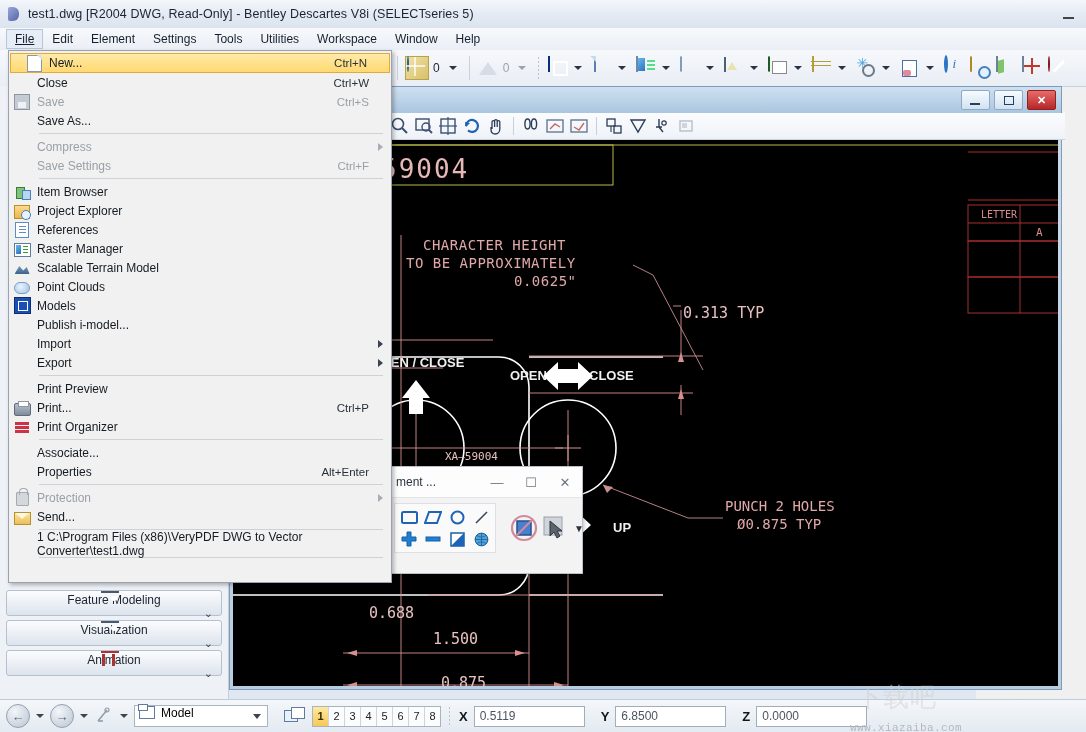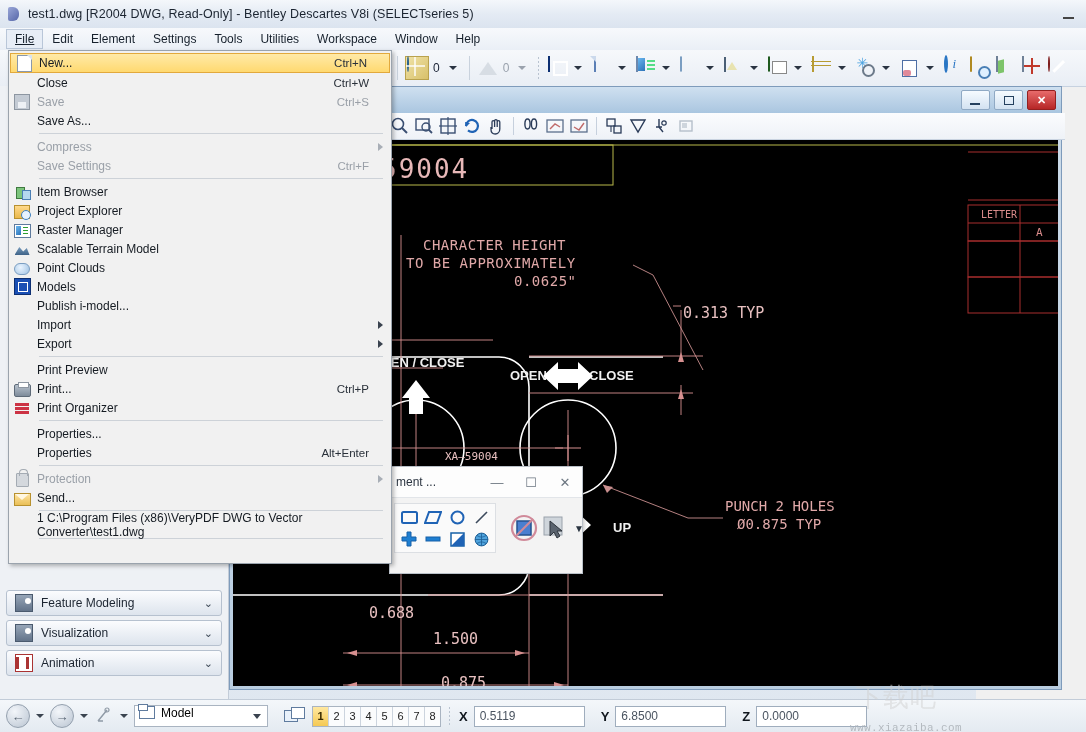--- a/index.html
+++ b/index.html
@@ -119,21 +119,21 @@
   .ic-noentry::after{content:"";position:absolute;left:2px;top:8px;width:15px;height:2.5px;background:#fff;transform:rotate(-45deg);}
 
   
   .leftdock {
     position: absolute; left: 0; top: 86px; width: 228px; height: 614px;
     background: #eef1f5; border-right: 1px solid #c3ccd8;
   }
   .taskpanel {
     margin: 4px 6px; height: 24px; border:1px solid #b6c1cf; border-radius: 3px;
     background: linear-gradient(to bottom,#fbfcfe,#dde4ed);
-    display: flex; align-items: center; padding: 0 8px; font-size: 12px; color:#1b2430;
+    display: flex; align-items: center; padding: 0 8px; font-size: 12px; color:#1b2430;flex-direction:column;
   }
   .taskpanel .tp-icon { width: 16px; height: 16px; margin-right: 8px; position:relative;}
   .tp-vis { background: linear-gradient(to bottom,#97a6b8,#63748a); border:1px solid #4a5a6e; }
   .tp-vis::after{content:"";position:absolute;right:1px;top:3px;width:6px;height:6px;border-radius:50%;background:#fff;}
   .tp-anim { background: #fff; border: 1px solid #a33; }
   .tp-anim::before{content:"";position:absolute;left:0;top:2px;width:3px;height:12px;background:#a33;
      box-shadow: 10px 0 0 #a33;}
   .taskpanel .tp-chev { margin-left: auto; font-size: 11px; color: #3b4654; }
 
   
@@ -175,21 +175,21 @@
   
   .filemenu {
     position: absolute; left: 8px; top: 50px; width: 382px;
     background: #f1f1f1; border: 1px solid #9aa3ad;
     box-shadow: 2px 2px 4px rgba(0,0,0,.28);
     padding: 2px 0; z-index: 50;
   }
   .fm-row { display:flex; align-items:center; height: 19px; position: relative;
     font-size: 12px; color:#151b22; }
   .fm-row.hl { background: linear-gradient(to bottom,#ffeaa8,#ffd970); border:1px solid #e2a93c;
-    height: 18px; margin: 0 1px; }
+    height: 18px; margin: 0 1px; padding-left: 10px; }
   .fm-row.dis { color: #9aa0a8; }
   .fm-gutter { width: 26px; height: 100%; display:flex; align-items:center; justify-content:center; flex:0 0 26px;}
   .fm-label { flex: 1; padding-left: 2px; }
   .fm-accel { padding-right: 22px; font-size: 11.5px; color:#2a313a;}
   .fm-row.dis .fm-accel { color:#9aa0a8; }
   .fm-arrow { position:absolute; right: 8px; top: 6px;
     width:0;height:0;border-top:4px solid transparent;border-bottom:4px solid transparent;border-left:5px solid #3a434f;}
   .fm-row.dis .fm-arrow { border-left-color:#a8aeb6; }
   .fm-sep { height: 1px; background: #cdd2d8; margin: 3px 8px 3px 30px; }
   .fm-icon { width: 16px; height: 16px; position: relative; }
@@ -648,20 +648,26 @@
       <div class="fm-label">Item Browser</div>
     </div>
     <div class="fm-row">
       <div class="fm-gutter">
           <span class="fm-icon mi-proj"></span>
         </div>
       <div class="fm-label">Project Explorer</div>
     </div>
     <div class="fm-row">
       <div class="fm-gutter">
+          <span class="fm-icon mi-ref"></span>
+        </div>
+      <div class="fm-label">References</div>
+    </div>
+    <div class="fm-row">
+      <div class="fm-gutter">
           <span class="fm-icon mi-rm"></span>
         </div>
       <div class="fm-label">Raster Manager</div>
     </div>
     <div class="fm-row">
       <div class="fm-gutter">
           <span class="fm-icon mi-stm"></span>
         </div>
       <div class="fm-label">Scalable Terrain Model</div>
     </div>
@@ -705,21 +711,21 @@
     </div>
     <div class="fm-row">
       <div class="fm-gutter">
           <span class="fm-icon mi-porg"></span>
         </div>
       <div class="fm-label">Print Organizer</div>
     </div>
     <div class="fm-sep"></div>
     <div class="fm-row">
       <div class="fm-gutter"></div>
-      <div class="fm-label">Properties...</div>
+      <div class="fm-label">Associate...</div>
     </div>
     <div class="fm-row">
       <div class="fm-gutter"></div>
       <div class="fm-label">Properties</div>
       <div class="fm-accel">Alt+Enter</div>
     </div>
     <div class="fm-sep"></div>
     <div class="fm-row dis">
       <div class="fm-gutter">
           <span class="fm-icon mi-prot"></span>

